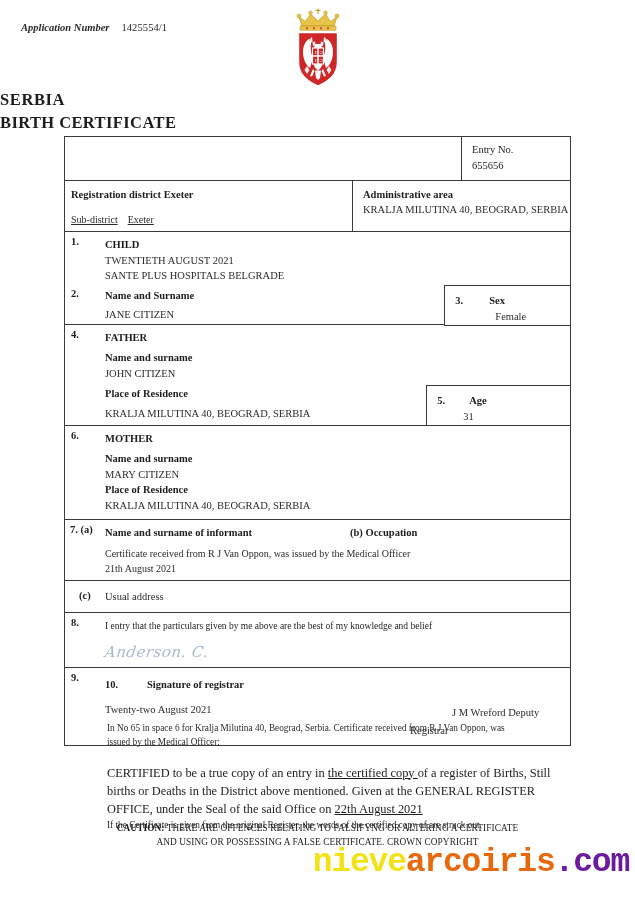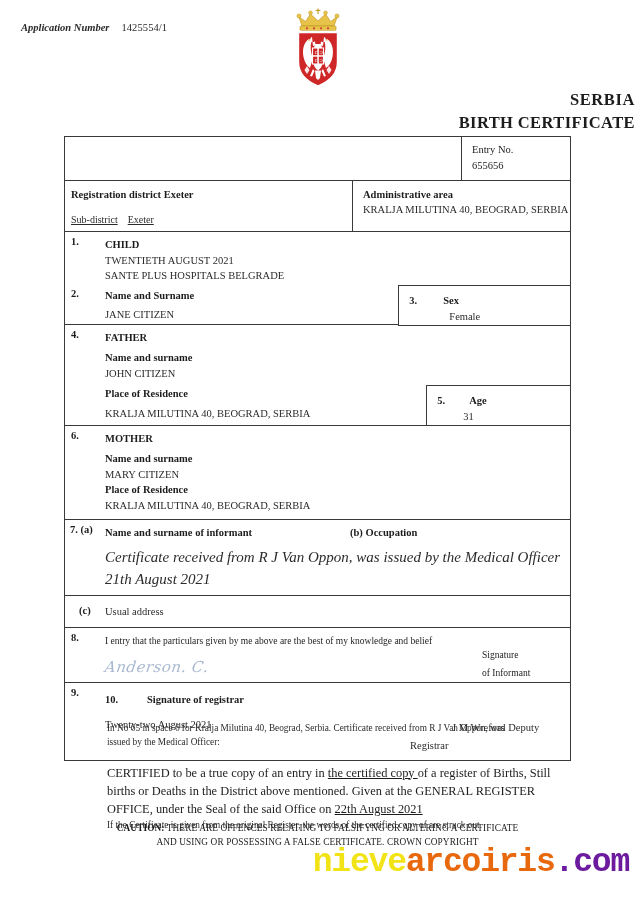--- a/index.html
+++ b/index.html
@@ -45,21 +45,21 @@
     display: flex;
     justify-content: center;
   }
   .crest { display: block; }
 
   
   .title-block {
     position: absolute;
     left: 0; right: 0;
     top: 90px;
-    text-align: right;
+    text-align: left;
   }
   .title-main {
     font-size: 16.5px;
     font-weight: bold;
     letter-spacing: 0.6px;
     line-height: 1.25;
   }
   .title-sub {
     font-size: 16.5px;
     font-weight: bold;
@@ -123,21 +123,21 @@
   }
   .r-reg .sub .sp { display: inline-block; width: 10px; }
 
   
   .r-child { }
   .r-child .body { flex: 1 1 auto; padding: 5px 0 2px 0; }
   .sexbox {
     position: absolute;
     right: -1.3px;
     bottom: -1.3px;
-    width: 173px;
+    width: 127px;
     height: 41px;
     border: 1.3px solid #3a3a3a;
     background: #fff;
     padding: 4px 0 0 10px;
   }
   .sexbox .n { font-weight: bold; font-size: 10.5px; }
   .sexbox .k { font-weight: bold; font-size: 10.5px; margin-left: 26px; }
   .sexbox .v { font-size: 10.5px; margin-left: 40px; display: block; margin-top: 3px; color: #2b2b2b; }
 
   
@@ -152,21 +152,21 @@
     padding: 4px 0 0 10px;
   }
   .agebox .n { font-weight: bold; font-size: 10.5px; }
   .agebox .k { font-weight: bold; font-size: 10.5px; margin-left: 24px; }
   .agebox .v { font-size: 10.5px; margin-left: 26px; display: block; margin-top: 3px; color: #2b2b2b; }
 
   
   .r-inf .body { flex: 1 1 auto; padding: 5px 0 4px 0; }
   .r-inf .hdr { display: flex; }
   .r-inf .hdr .a { flex: 0 0 245px; }
-  .r-inf .small { font-size: 15px; line-height: 1.5; color: #2b2b2b; font-style: italic; }
+  .r-inf .small { font-size: 10px; line-height: 1.5; color: #2b2b2b; }
 
   
   .r-addr { min-height: 31px; align-items: center; }
   .r-addr .body { flex: 1 1 auto; padding: 8px 0 8px 0; }
 
   
   .r-decl .body { flex: 1 1 auto; padding: 6px 0 6px 0; position: relative; }
   .r-decl .stmt { font-size: 9.5px; line-height: 1.5; }
   .sig-label {
     position: absolute;
@@ -411,24 +411,20 @@
   <div class="row r-addr">
     <div class="cell num indent">(c)</div>
     <div class="cell body val-t">Usual address</div>
   </div>
 
   <div class="row r-decl">
     <div class="cell num">8.</div>
     <div class="cell body">
       <div class="stmt">I entry that the particulars given by me above are the best of my knowledge and belief</div>
       <div class="signature">Anderson. C.</div>
-      <div class="sig-label">
-        <div>Signature</div>
-        <div>of Informant</div>
-      </div>
     </div>
   </div>
 
   <div class="row r-dor">
     <div class="cell num">9.</div>
     <div class="cell body">
       <div class="l1">
         <div><span class="n2">10.</span><span class="lbl-b">Signature of registrar</span></div>
       </div>
       <div class="l2">

